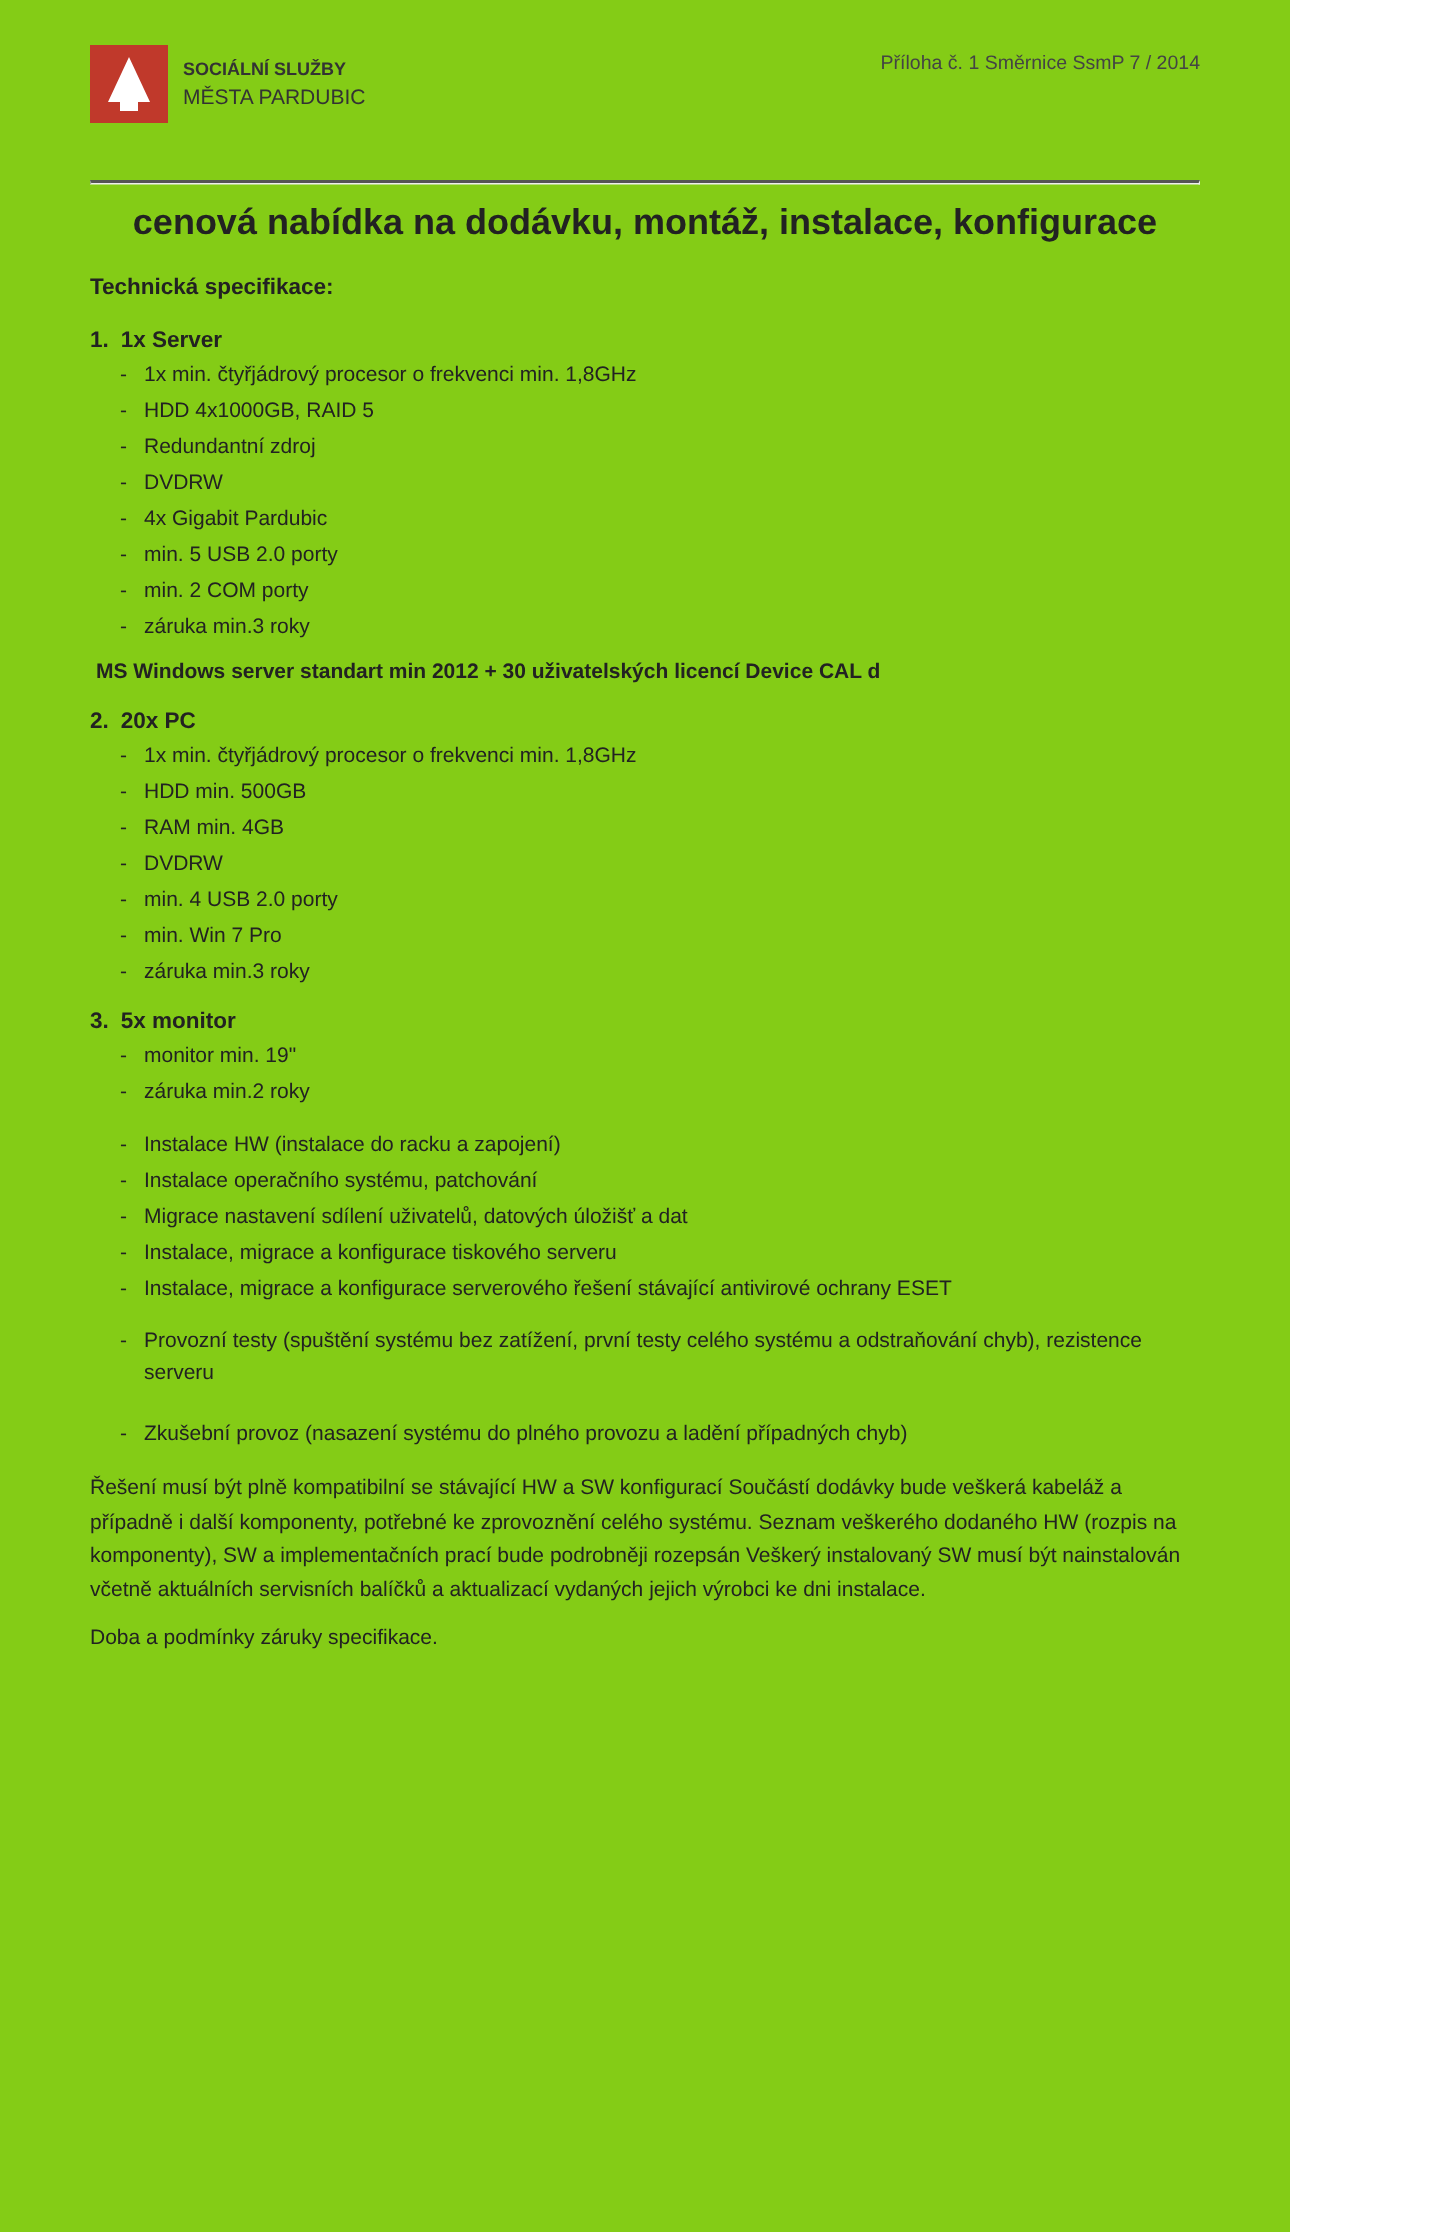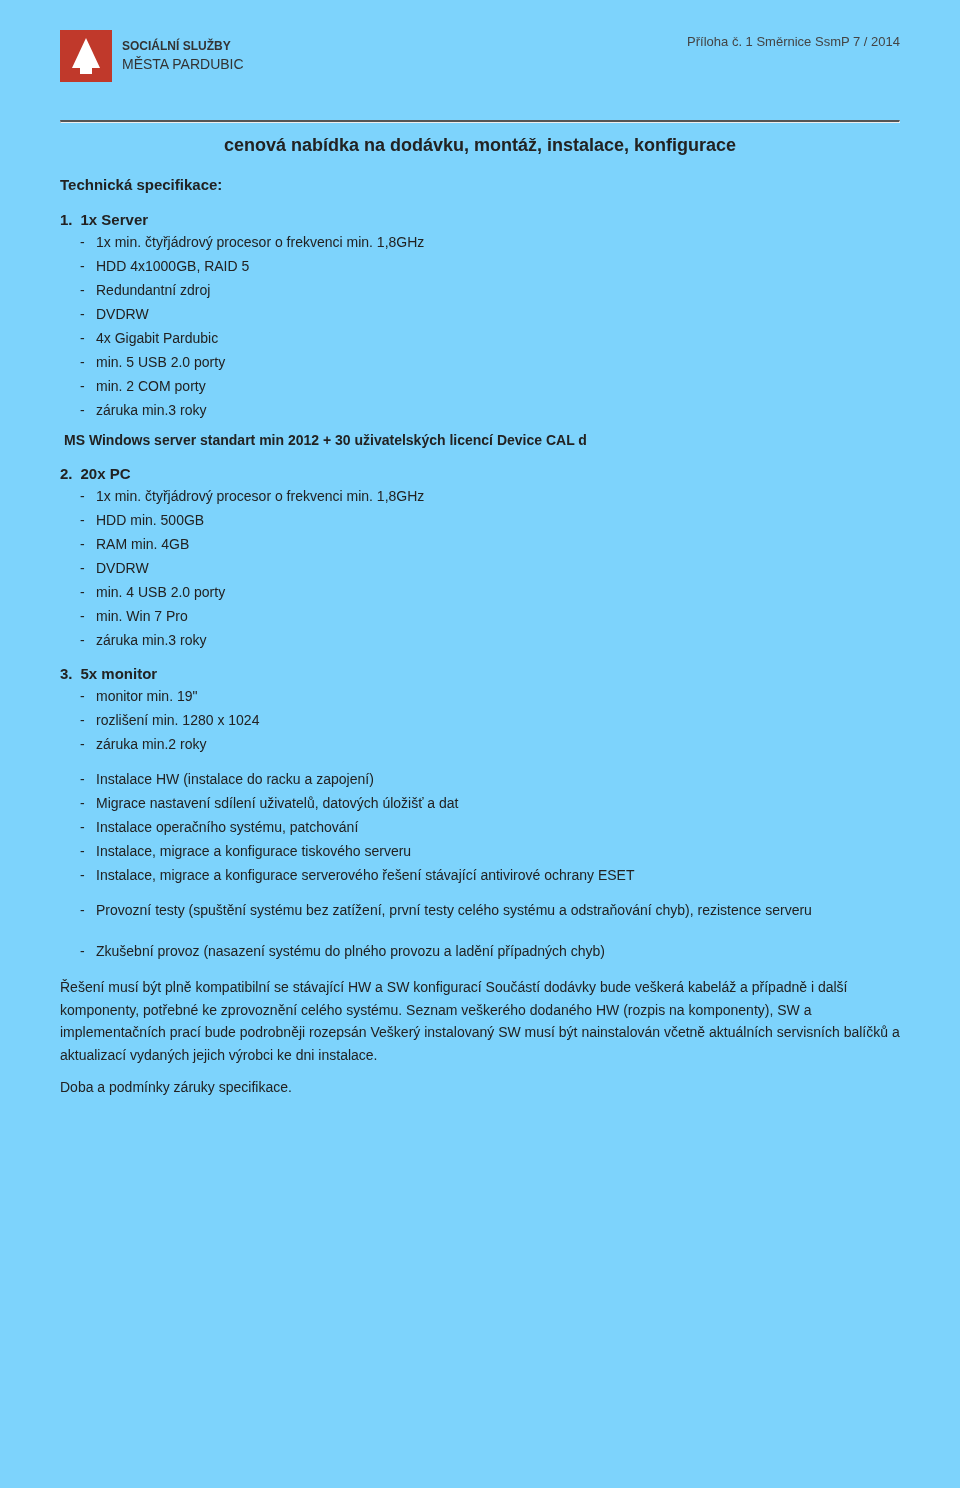--- a/index.html
+++ b/index.html
@@ -11,24 +11,24 @@
     body {
       background: #ffffff;
       font-family: Arial, Helvetica, sans-serif;
       font-size: 14px;
       color: #222222;
       width: 960px;
       min-height: 1488px;
     }
 
     .page {
-      width: 960px;
+      width: 860px;
       min-height: 1488px;
       padding: 30px 60px 40px 60px;
-      background: #7dd3fc;
+      background: #84cc16;
       position: relative;
     }
 
     .header {
       display: flex;
       justify-content: space-between;
       align-items: flex-start;
       margin-bottom: 28px;
       padding-bottom: 10px;
     }
@@ -53,21 +53,21 @@
     }
 
     .header-title {
       font-size: 13px;
       color: #444;
       text-align: center;
       padding-top: 4px;
     }
 
     .main-title {
-      font-size: 18px;
+      font-size: 24px;
       font-weight: bold;
       color: #222;
       margin-bottom: 20px;
       text-align: center;
     }
 
     .section-title {
       font-size: 15px;
       font-weight: bold;
       color: #222;
@@ -183,30 +183,29 @@
     </ul>
   </div>
 
   <div class="numbered-item section-block">
     <div class="num-header">
       <span>3.</span>
       <span>5x monitor</span>
     </div>
     <ul class="bullet-list">
       <li>monitor min. 19"</li>
-      <li>rozlišení min. 1280 x 1024</li>
       <li>záruka min.2 roky</li>
     </ul>
   </div>
 
   <div class="section-block">
     <ul class="bullet-list">
       <li>Instalace HW (instalace do racku a zapojení)</li>
+      <li>Instalace operačního systému, patchování</li>
       <li>Migrace nastavení sdílení uživatelů, datových úložišť a dat</li>
-      <li>Instalace operačního systému, patchování</li>
       <li>Instalace, migrace a konfigurace tiskového serveru</li>
       <li>Instalace, migrace a konfigurace serverového řešení stávající antivirové ochrany ESET</li>
     </ul>
   </div>
 
   <div class="section-block">
     <ul class="bullet-list">
       <li style="margin-bottom:20px;">Provozní testy (spuštění systému bez zatížení, první testy celého systému a odstraňování chyb), rezistence serveru</li>
       <li style="margin-bottom:8px;">Zkušební provoz (nasazení systému do plného provozu a ladění případných chyb)</li>
     </ul>

